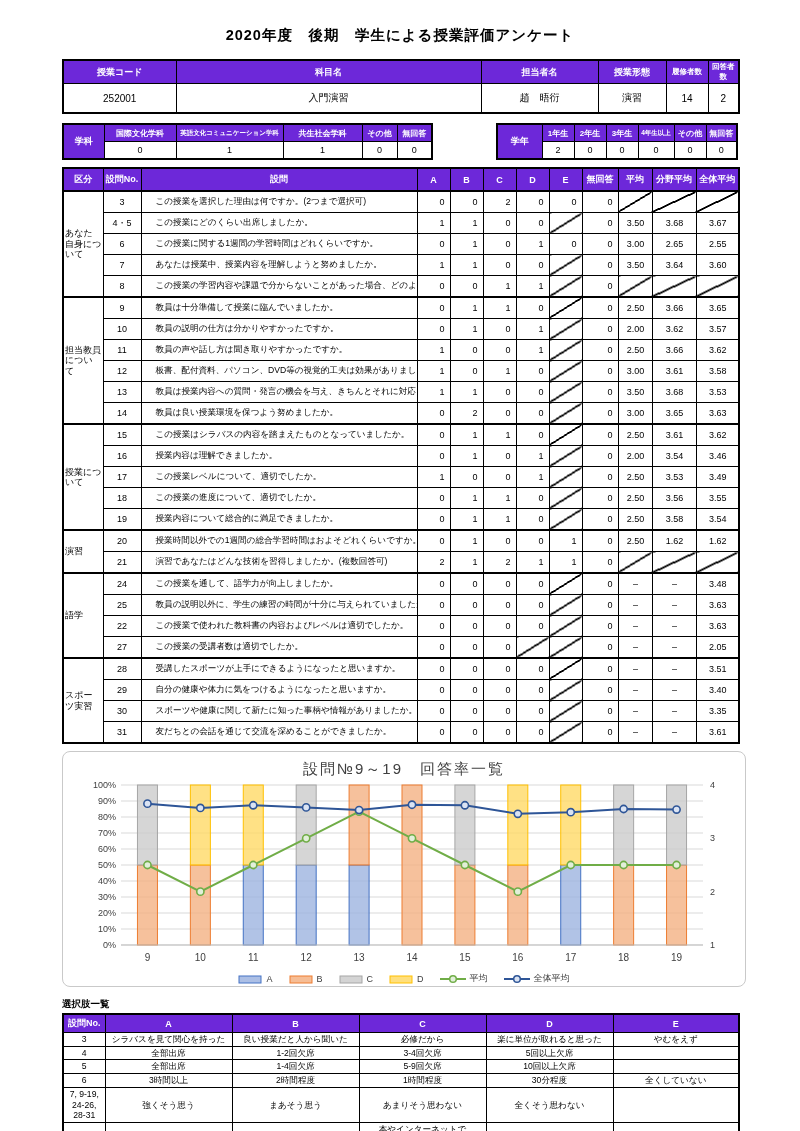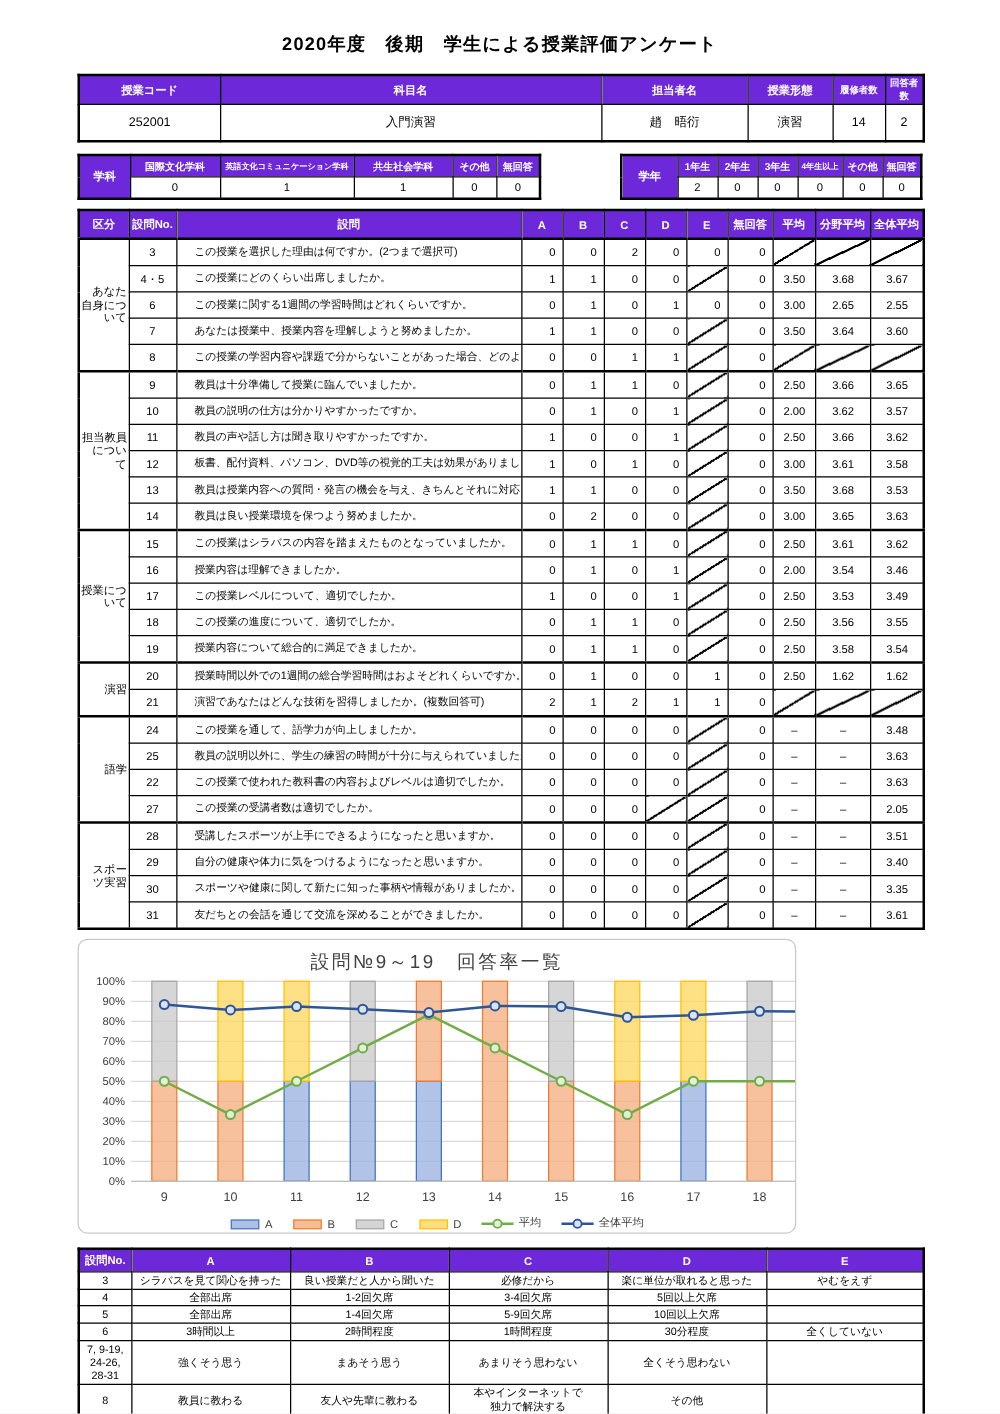--- a/index.html
+++ b/index.html
@@ -19,30 +19,30 @@
   .info-row{display:flex;justify-content:space-between;margin-bottom:7px;}
   .info-table{border:2px solid #000;}
   .info-table td{height:14px;font-size:8px;text-align:center;}
   .info-table .label{font-size:9px;}
   .info-table .xs{font-size:6.5px;}
   .info-table .val{font-size:9px;}
   
   .q-table{width:676px;border:2px solid #000;margin-bottom:7px;}
   .q-table th{height:19px;}
   .q-table td{height:18px;font-size:9px;}
-  .q-table td.cat{text-align:right;font-size:9px;line-height:1.15;border-top:2px solid #000;border-bottom:2px solid #000;}
+  .q-table td.cat{text-align:left;font-size:9px;line-height:1.15;border-top:2px solid #000;border-bottom:2px solid #000;}
   .q-table td.no{text-align:center;}
   .q-table td.q{text-align:left;padding:0 14px;white-space:nowrap;font-size:8.6px;}
   .q-table td.num{text-align:right;padding-right:5px;}
   .q-table td.avg{text-align:center;padding-right:0;}
   .q-table tr.sec-first td{border-top-width:2px;}
   .q-table thead th{border-bottom:2px solid #000;}
   td.diag{background-image:linear-gradient(to bottom right,transparent 47.5%,#000 47.5%,#000 52.5%,transparent 52.5%);}
   
-  .chart-box{width:575px;height:236px;border:1.5px solid #c9c9c9;border-radius:8px;margin-bottom:11px;
+  .chart-box{width:684px;height:236px;border:1.5px solid #c9c9c9;border-radius:8px;margin-bottom:11px;
              box-sizing:border-box;padding-top:8px;}
   .chart-title{text-align:center;font-size:15px;color:#404040;letter-spacing:2px;margin-bottom:2px;}
   .chart-svg-wrap{display:flex;justify-content:center;}
   .legend{display:flex;justify-content:center;gap:16px;align-items:center;font-size:9px;color:#404040;margin-top:1px;}
   .legend .item{display:flex;align-items:center;gap:4px;}
   
   .choices-heading{font-size:9.5px;font-weight:bold;margin:2px 0 2px 0;}
   .choices-table{width:676px;border:2px solid #000;}
   .choices-table th{height:15px;}
   .choices-table td{font-size:8.6px;text-align:center;padding:1px 4px;vertical-align:middle;white-space:pre-line;line-height:1.25;}
@@ -649,20 +649,21 @@
         <span class="item">
           <svg width="26" height="10">
             <line x1="0" y1="5" x2="26" y2="5" stroke="#2e5597" stroke-width="2"></line>
             <circle cx="13" cy="5" r="3.3" fill="#dae3f3" stroke="#2e5597" stroke-width="1.5"></circle>
           </svg>
           <span>全体平均</span>
         </span>
       </div>
   </div>
 
+  <div class="choices-heading">選択肢一覧</div>
   <table class="choices-table">
     <colgroup>
         <col style="width:42px">
         <col style="width:127px">
         <col style="width:127px">
         <col style="width:127px">
         <col style="width:127px">
         <col style="width:126px">
       </colgroup>
     <thead>

